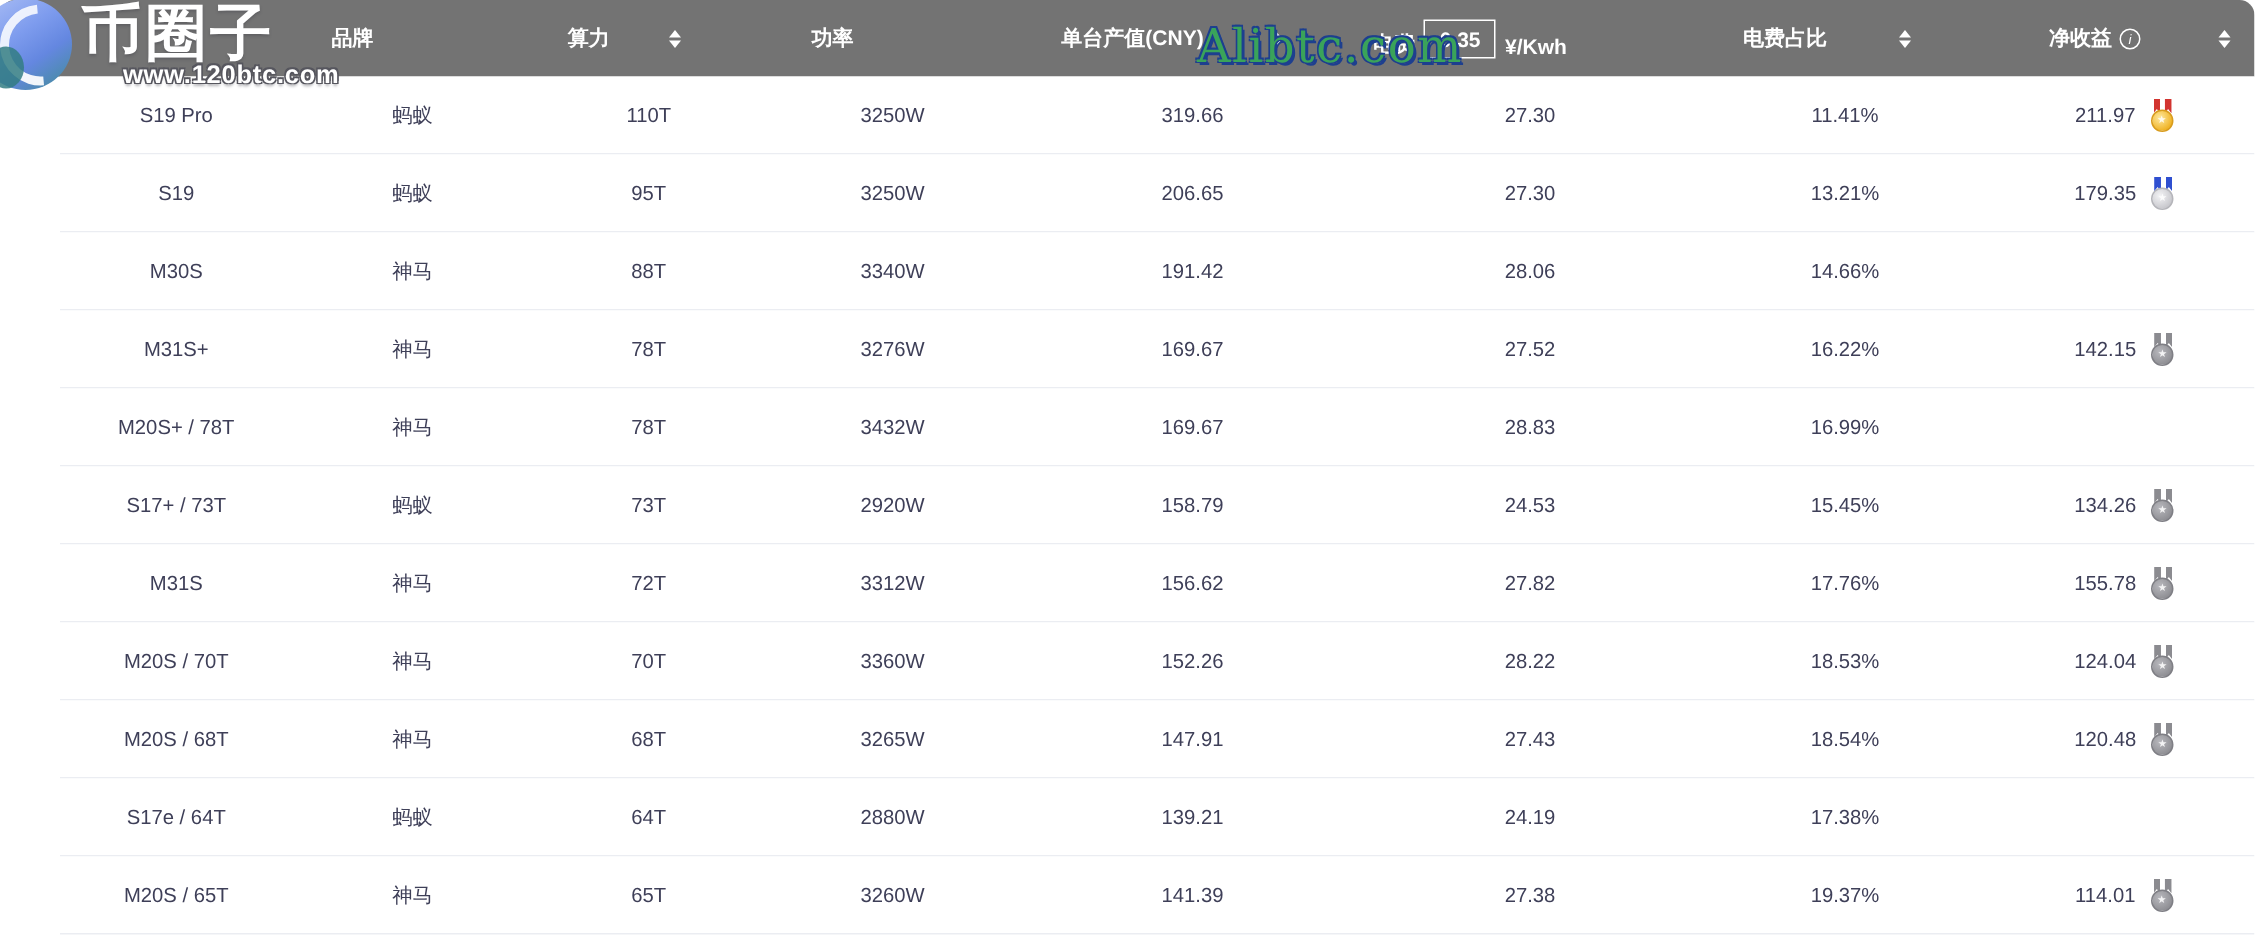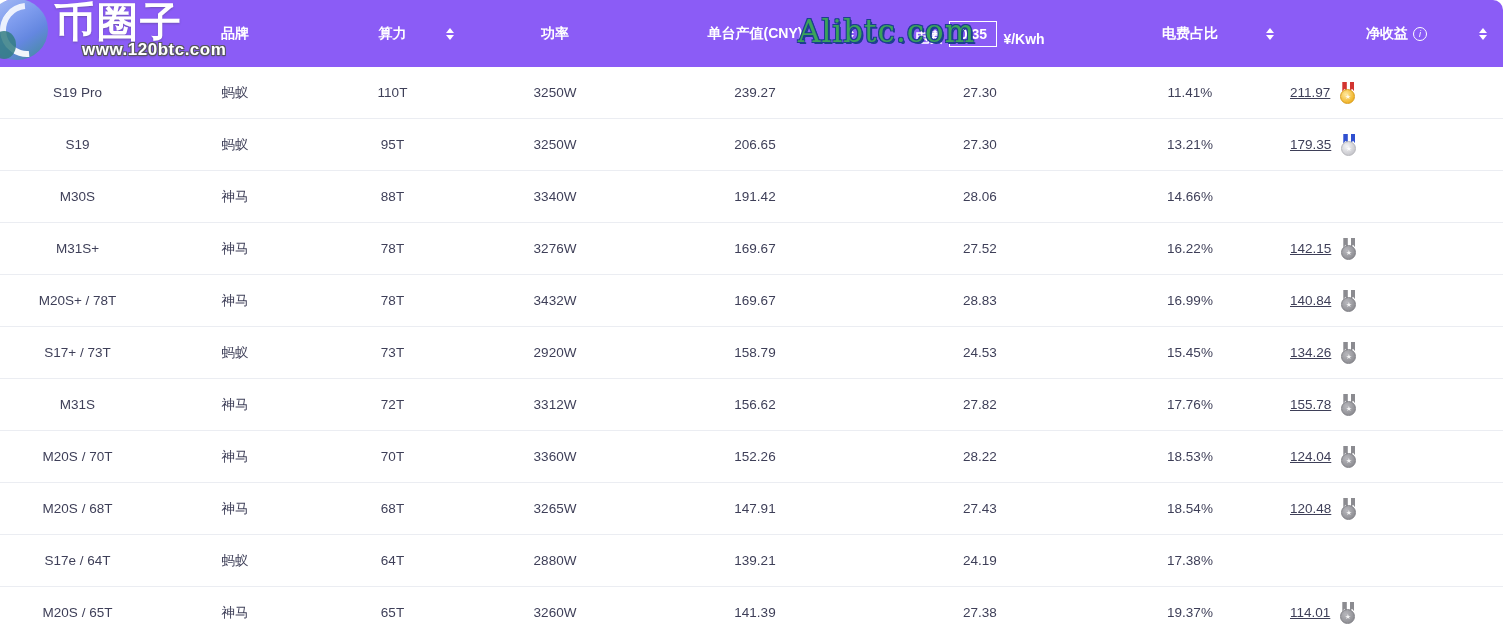--- a/index.html
+++ b/index.html
@@ -2,21 +2,21 @@
 <html><head>
 <meta charset="utf-8">
 <style>
   * { margin:0; padding:0; box-sizing:border-box; }
   html,body { width:1503px; height:625px; background:#fff; overflow:hidden;
               font-family:"Liberation Sans","DejaVu Sans",sans-serif; }
   .app { position:relative; width:1503px; height:625px; }
 
   
   .thead {
-    position:relative; height:67px; background:#8b5cf6;
+    position:relative; height:51px; background:#737373;
     border-radius:10px 10px 0 0;
     display:grid;
     grid-template-columns:155px 160px 155px 170px 230px 220px 200px 1fr;
     align-items:center; color:#fff; font-size:14px; font-weight:700;
   }
   .th { position:relative; height:100%; display:flex; align-items:center; justify-content:center; }
   .sort { position:absolute; right:16px; top:50%; transform:translateY(-50%);
           display:flex; flex-direction:column; gap:2px; cursor:pointer; }
   .caret-up   { width:0; height:0; border-left:4px solid transparent; border-right:4px solid transparent; border-bottom:5px solid #fff; }
   .caret-down { width:0; height:0; border-left:4px solid transparent; border-right:4px solid transparent; border-top:5px solid #fff; }
@@ -47,27 +47,27 @@
                text-shadow:-1px -1px 0 #56565e, 1px -1px 0 #56565e, -1px 1px 0 #56565e, 1px 1px 0 #56565e, 0 2px 2px rgba(60,60,70,.4);margin-left:22px; }
 
   
   .watermark { position:absolute; left:798px; top:13px; z-index:6;
                font-family:"DejaVu Serif","Liberation Serif",serif;
                font-size:31px; font-weight:400; color:#3aa35a; letter-spacing:1px;
                text-shadow:2px 2px 0 #1d3f8f, -1px -1px 0 #1d3f8f, 1px -1px 0 #1d3f8f, -1px 1px 0 #1d3f8f, 1px 1px 0 #1d3f8f;
                pointer-events:none; }
 
   
-  .tbody { position:relative; }
+  .tbody { position:relative;padding-left:40px; }
   .row { display:grid;
          grid-template-columns:155px 160px 155px 170px 230px 220px 200px 1fr;
          height:52px; align-items:center; border-bottom:1px solid #ebedf2;
          color:#3e3f58; font-size:13.5px; background:#fff; }
   .cell { text-align:center; }
-  .net-cell { display:flex; align-items:center; gap:10px;text-decoration:underline; }
+  .net-cell { display:flex; align-items:center; justify-content:center; gap:10px; }
 
   
   .medal { position:relative; width:16px; height:22px; flex:0 0 16px; }
   .medal .ribbon { position:absolute; top:0; left:2px; width:12px; height:10px; }
   .medal .ribbon::before, .medal .ribbon::after { content:""; position:absolute; top:0; width:4.5px; height:10px;
          background:var(--ribbon); clip-path:polygon(0 0,100% 0,100% 100%,50% 72%,0 100%); }
   .medal .ribbon::before { left:0; }
   .medal .ribbon::after  { right:0; }
   .medal .disc { position:absolute; bottom:0; left:0; width:15px; height:15px; border-radius:50%;
          background:radial-gradient(circle at 38% 35%, var(--disc1), var(--disc2) 72%);
@@ -137,21 +137,21 @@
   </div>
 
   <div class="watermark">Alibtc.com</div>
 
   <div class="tbody">
   <div class="row">
     <div class="cell">S19 Pro</div>
     <div class="cell">蚂蚁</div>
     <div class="cell">110T</div>
     <div class="cell">3250W</div>
-    <div class="cell">239.27</div>
+    <div class="cell">319.66</div>
     <div class="cell">27.30</div>
     <div class="cell">11.41%</div>
     <div class="cell net-cell">
       <span>211.97</span>
       <span class="medal gold">
         <span class="ribbon"></span>
         <span class="disc"></span>
       </span>
     </div>
   </div>
@@ -201,27 +201,20 @@
   </div>
 
   <div class="row">
     <div class="cell">M20S+ / 78T</div>
     <div class="cell">神马</div>
     <div class="cell">78T</div>
     <div class="cell">3432W</div>
     <div class="cell">169.67</div>
     <div class="cell">28.83</div>
     <div class="cell">16.99%</div>
-    <div class="cell net-cell">
-      <span>140.84</span>
-      <span class="medal gray">
-        <span class="ribbon"></span>
-        <span class="disc"></span>
-      </span>
-    </div>
   </div>
 
   <div class="row">
     <div class="cell">S17+ / 73T</div>
     <div class="cell">蚂蚁</div>
     <div class="cell">73T</div>
     <div class="cell">2920W</div>
     <div class="cell">158.79</div>
     <div class="cell">24.53</div>
     <div class="cell">15.45%</div>

